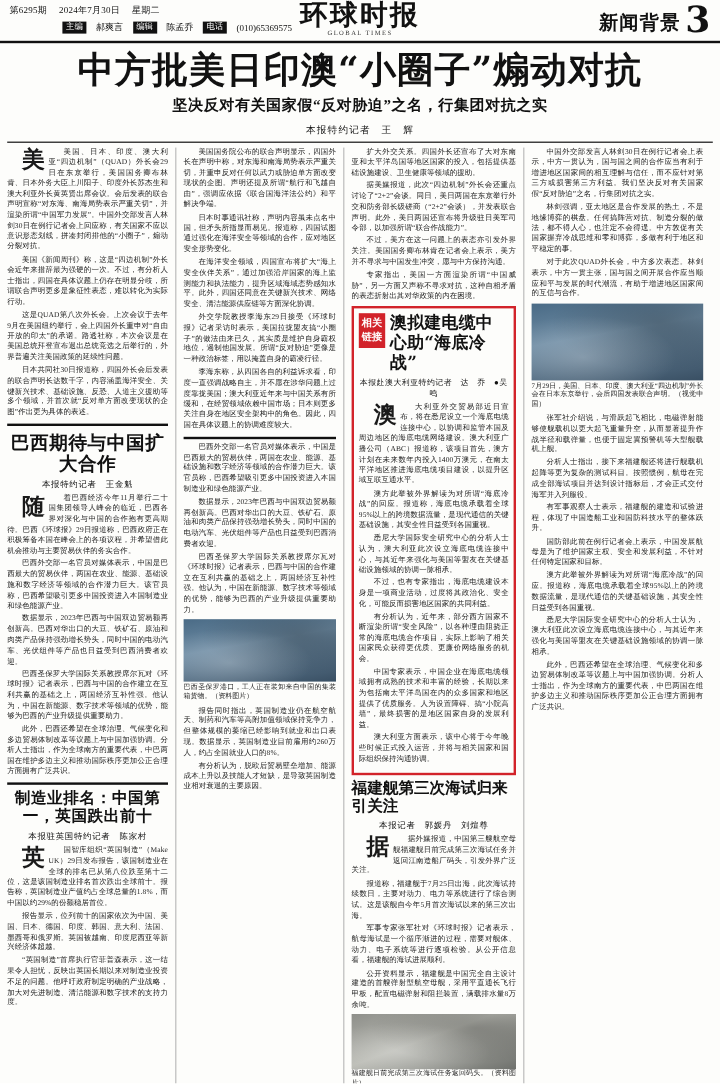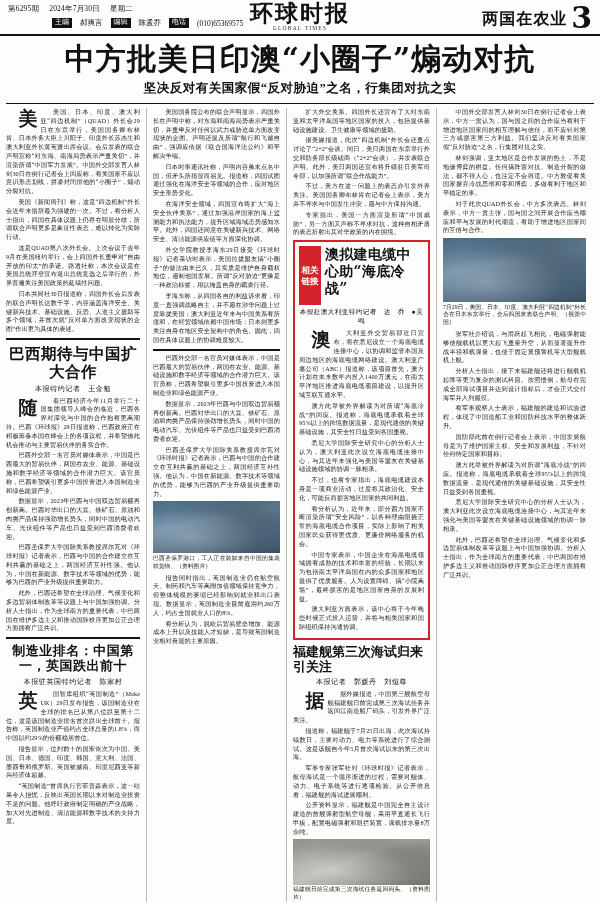--- a/index.html
+++ b/index.html
@@ -175,21 +175,21 @@
     display: flex;
     align-items: flex-start;
     gap: 4px;
     margin-bottom: 3px;
   }
   .kicker {
     background: #d2232a;
     color: #fff;
     font-weight: bold;
     font-size: 8.5px;
-    padding: 19px 2px;
+    padding: 4px 2px;
     line-height: 1.25;
     width: 22px;
     text-align: center;
     flex: 0 0 auto;
     font-family: "DejaVu Serif", serif;
   }
   .boxed-title {
     font-family: "DejaVu Serif", serif;
     font-weight: bold;
     font-size: 14px;
@@ -255,29 +255,30 @@
       <span class="tag">编辑</span>
       <span>陈孟乔</span>
       <span class="tag">电话</span>
       <span>(010)65369575</span>
     </div>
     <div class="mast-logo">
       <div class="cn">环球时报</div>
       <div class="en">GLOBAL TIMES</div>
     </div>
     <div class="mast-right">
-      <div class="label">两国在农业</div>
+      <div class="label">新闻背景</div>
       <div class="pageno">3</div>
     </div>
   </div>
 
   <div class="lead-head">
     <div class="h1">中方批美日印澳“小圈子”煽动对抗</div>
     <div class="h2">坚决反对有关国家假“反对胁迫”之名，行集团对抗之实</div>
   </div>
+  <div class="byline">本报特约记者　王　辉</div>
   <div class="rule-thin"></div>
 
   <div class="cols">
 
     <div class="col" style="width:134px;">
       <div class="bodytext">
         <p class="dropcap-p">
           <span class="dropcap">美</span>
           <span>美国、日本、印度、澳大利亚“四边机制”（QUAD）外长会29日在东京举行，美国国务卿布林肯、日本外务大臣上川阳子、印度外长苏杰生和澳大利亚外长黄英贤出席会议。会后发表的联合声明宣称“对东海、南海局势表示严重关切”，并渲染所谓“中国军力发展”。中国外交部发言人林剑30日在例行记者会上回应称，有关国家不应以意识形态划线，拼凑封闭排他的“小圈子”，煽动分裂对抗。</span>
         </p>

